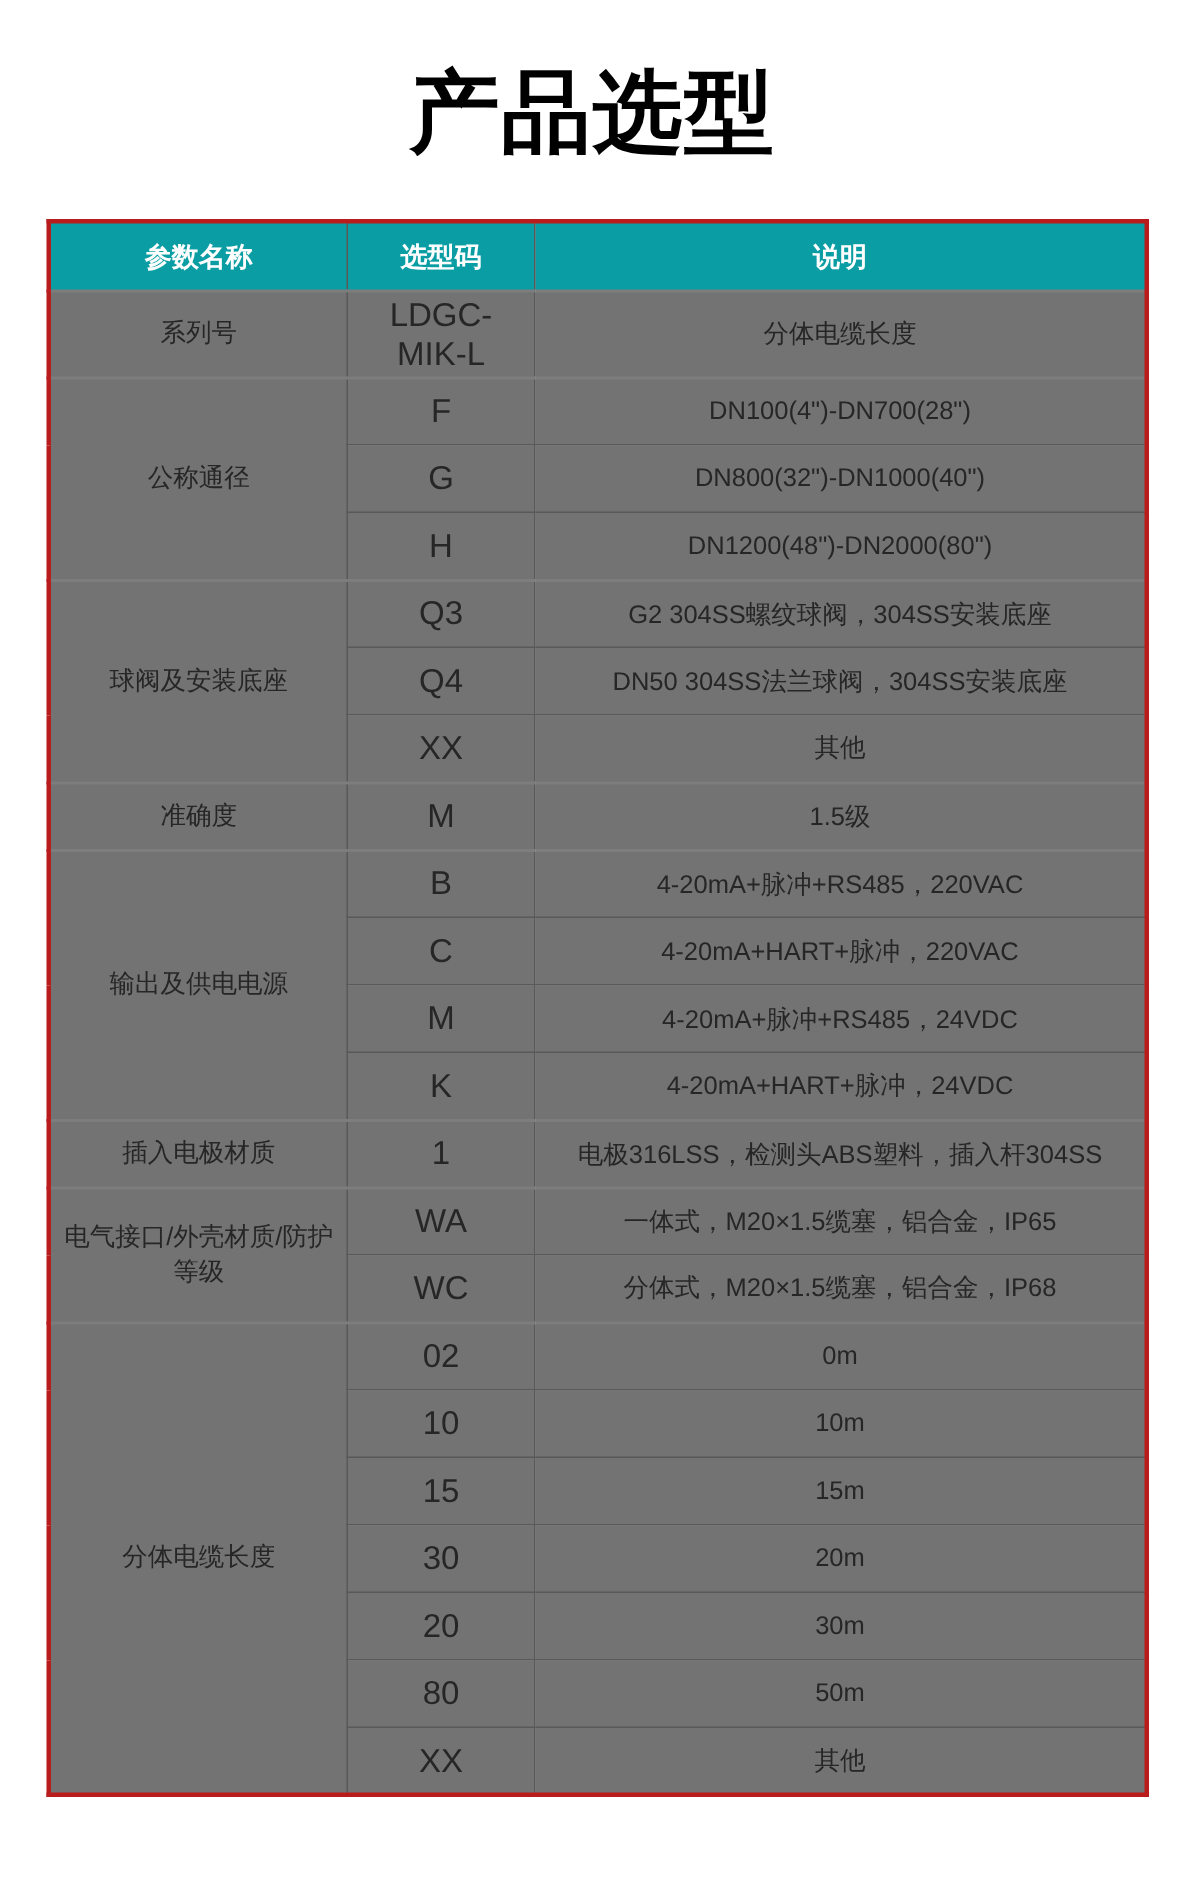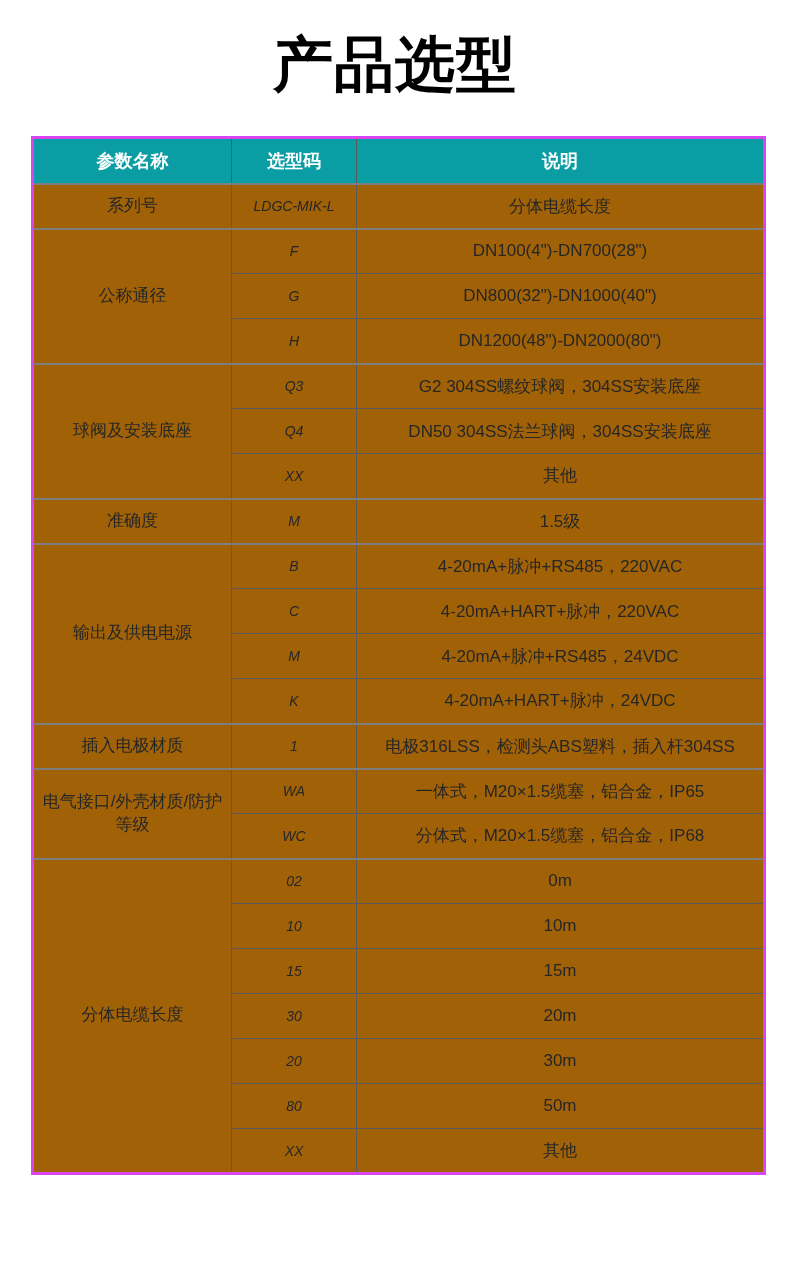--- a/index.html
+++ b/index.html
@@ -4,38 +4,38 @@
 <style>
   * { margin: 0; padding: 0; box-sizing: border-box; }
   html, body {
     width: 790px;
     background: #ffffff;
     font-family: "Liberation Sans", sans-serif;
   }
   body { height: 1264px; overflow: hidden; }
 
   .page-title {
-    margin-top: 32px;
+    margin-top: 42px;
     text-align: center;
     font-size: 60px;
     font-weight: 900;
     color: #000000;
     letter-spacing: 1px;
     line-height: 1.1;
   }
 
   .table-wrap {
     margin: 38px 27px 0 31px;
   }
 
   table.spec-table {
     width: 732px;
     border-collapse: collapse;
     table-layout: fixed;
-    border: 3px solid #d946ef;
+    border: 3px solid #b91c1c;
   }
   col.c-param { width: 199px; }
   col.c-code  { width: 125px; }
   col.c-desc  { width: 408px; }
 
   .spec-table th, .spec-table td {
     border: 1px solid #595959;
     text-align: center;
     vertical-align: middle;
     padding: 2px 6px;
@@ -47,26 +47,26 @@
     font-size: 18px;
     font-weight: 700;
     height: 46px;
     border-bottom: 2px solid #8c8c8c;
   }
 
   tbody td {
     height: 45px;
     font-size: 17px;
     color: #262626;
-    background: #a16207;
+    background: #737373;
   }
 
   tbody tr.group-start td { border-top: 2px solid #7d7d7d; }
 
-  td.code { font-size: 14px; font-style: italic; }
+  td.code { font-size: 22px; }
   td.param { line-height: 1.35; }
 </style>
 </head>
 <body>
 
 <h1 class="page-title">产品选型</h1>
 
 <div class="table-wrap">
   <table class="spec-table">
     <colgroup>

